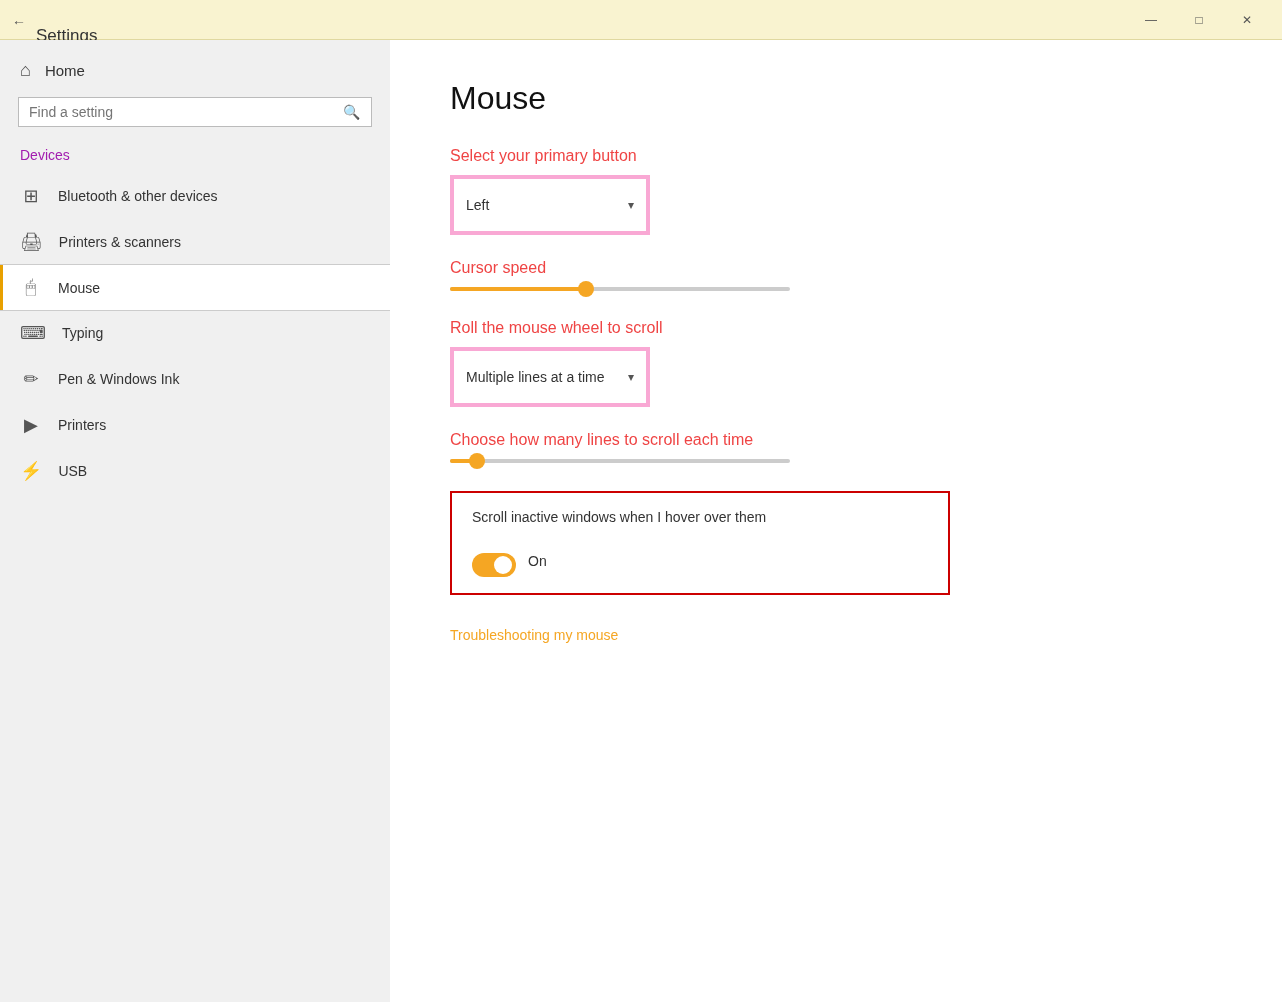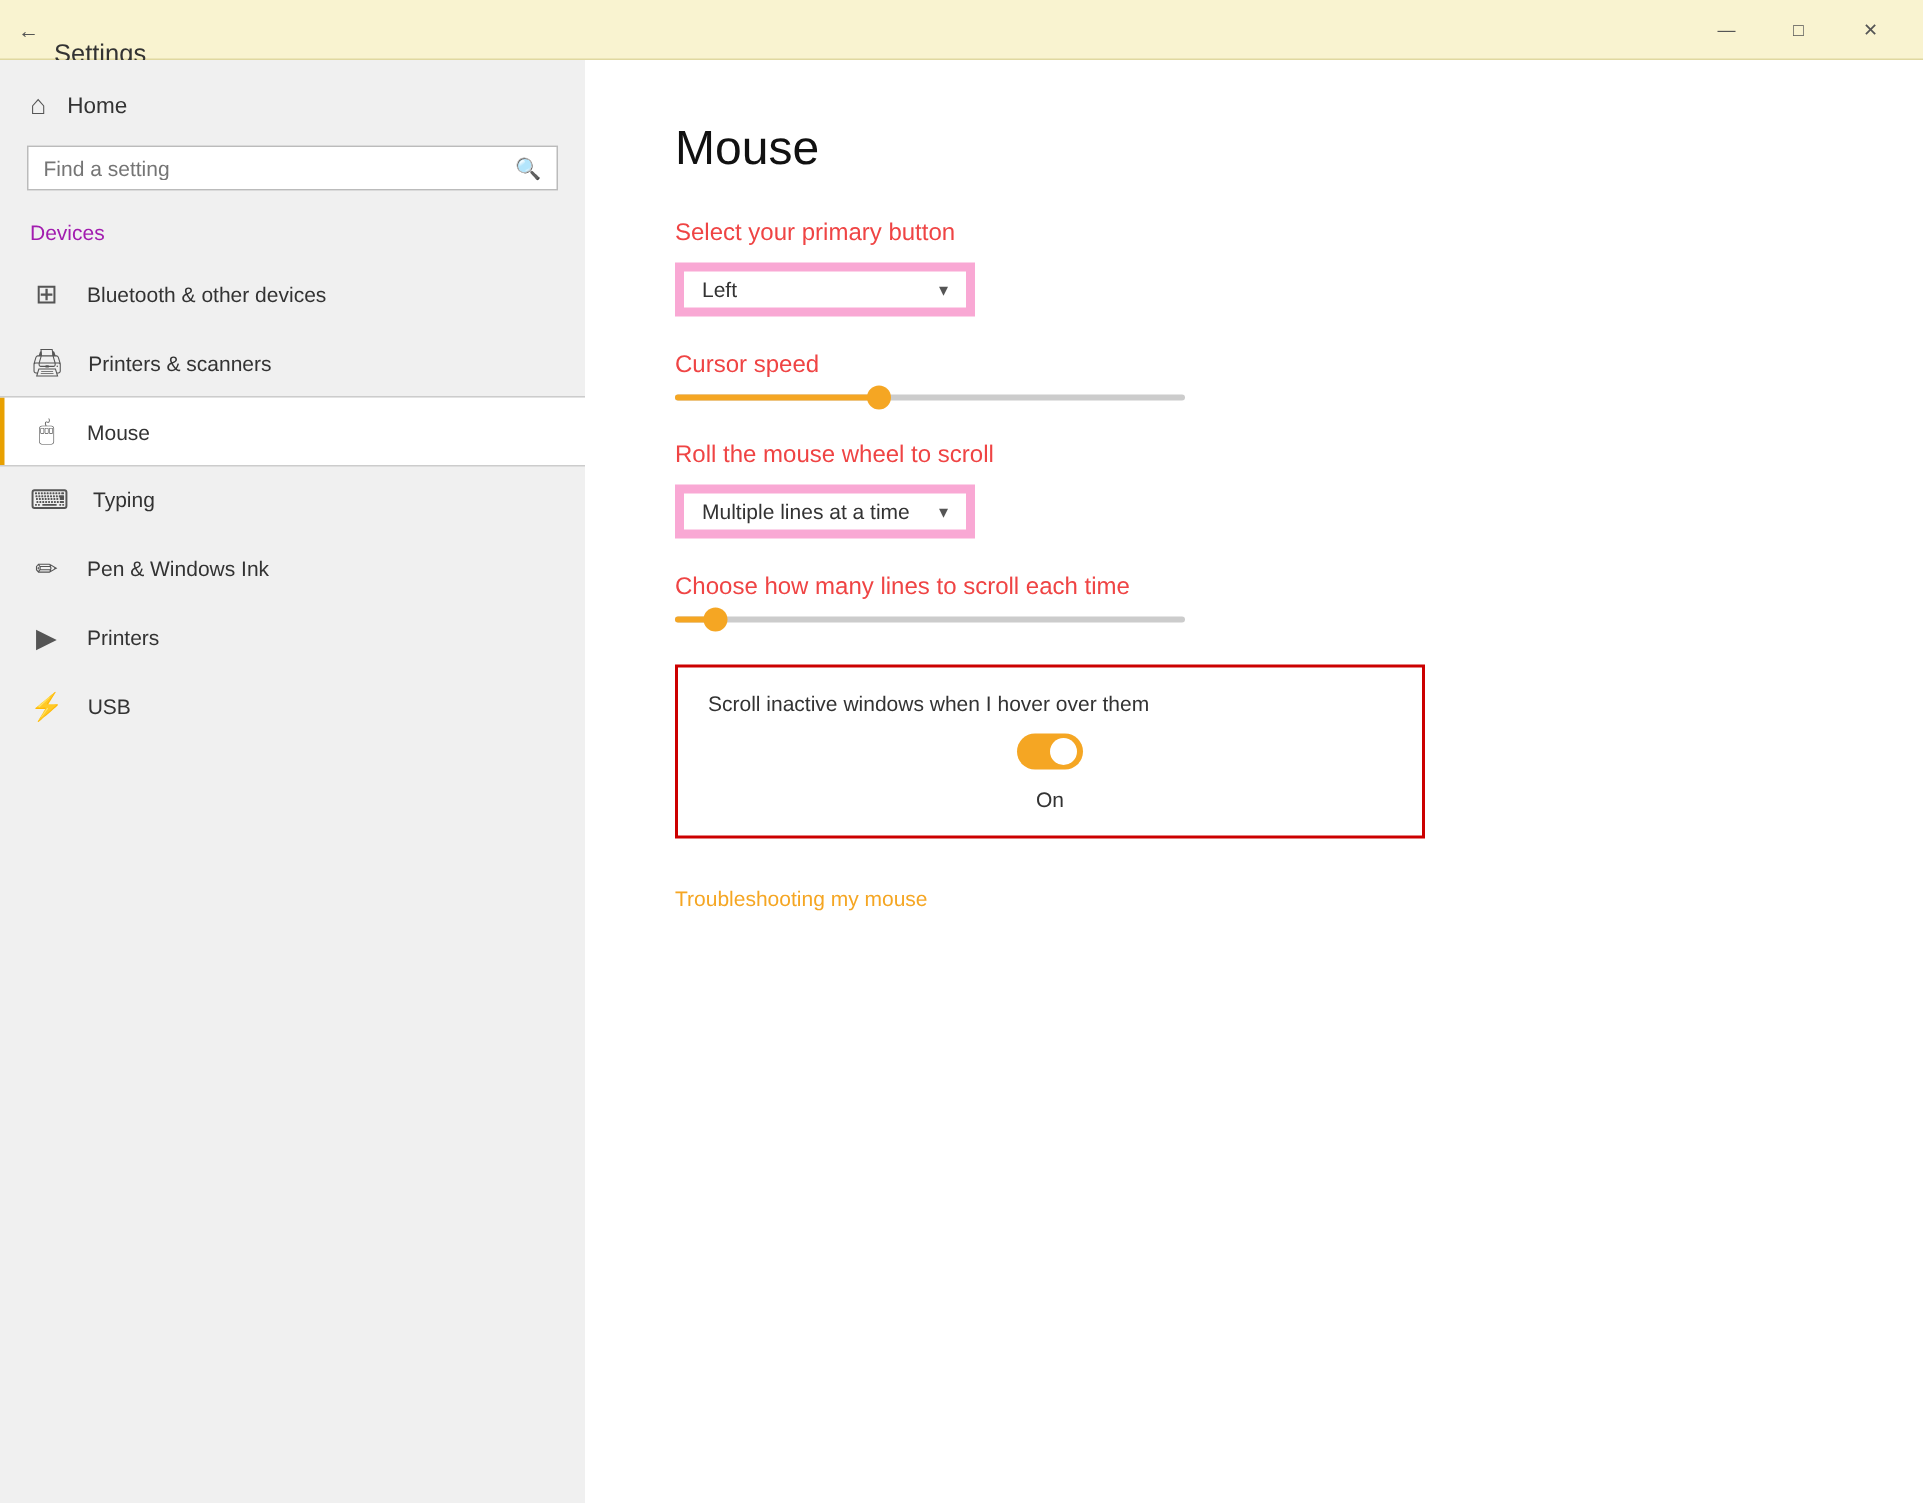--- a/index.html
+++ b/index.html
@@ -131,22 +131,22 @@
     .setting-label {
       font-size: 16px;
       color: #ef4444;
       margin-bottom: 10px;
     }
 
     
     .dropdown {
       display: flex;
       align-items: center;
-      border: 6px solid #f9a8d4;
-      padding: 4px 12px;
+      border: 4px solid #f9a8d4;
+      padding: 18px 12px;
       width: 200px;
       cursor: pointer;
       background: white;
       font-size: 14px;
       color: #333;
       justify-content: space-between;
       margin-bottom: 24px;
     }
     .dropdown-arrow { font-size: 12px; color: #555; }
 
@@ -182,27 +182,26 @@
     
     .toggle-box {
       border: 2px solid #cc0000;
       padding: 16px 20px;
       margin-bottom: 32px;
       width: 500px;
     }
     .toggle-label {
       font-size: 14px;
       color: #333;
-      margin-bottom: 12px;
+      margin-bottom: 28px;
     }
     .toggle-row {
       display: flex;
-      align-items: center;
+      align-items: flex-start;
       gap: 12px;
-      flex-direction: column;
     }
     .toggle {
       width: 44px;
       height: 24px;
       background: #f5a623;
       border-radius: 12px;
       position: relative;
       cursor: pointer;
       flex-shrink: 0;
     }

